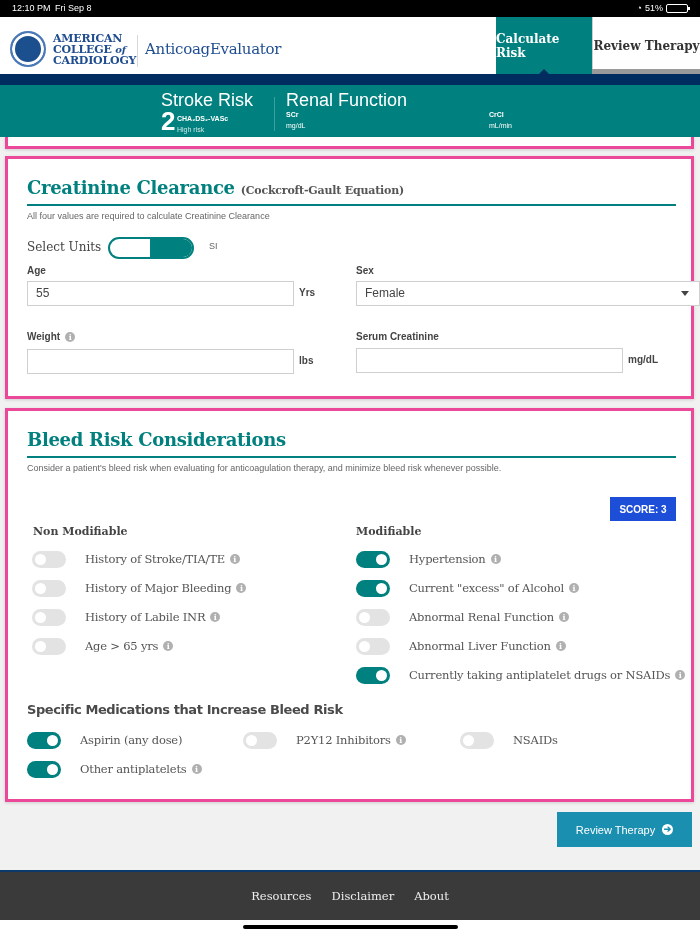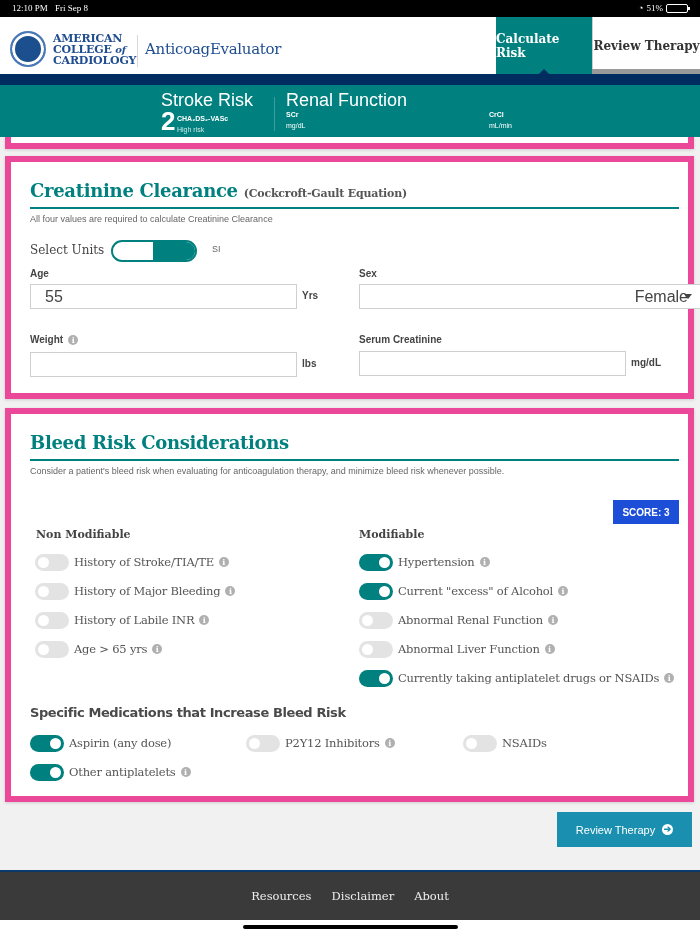--- a/index.html
+++ b/index.html
@@ -1,19 +1,19 @@
 <!DOCTYPE html>
 <html><head>
 <meta charset="utf-8">
 <style>
   * { box-sizing: border-box; margin: 0; padding: 0; }
   html, body { width: 700px; height: 934px; overflow: hidden; background: #f1f1f1; font-family: "DejaVu Sans", sans-serif; }
 
   
-  .statusbar { position: absolute; top: 0; left: 0; width: 700px; height: 17px; background: #000; color: #fff; font-family: Liberation Serif, serif; font-size: 9px; }
+  .statusbar { position: absolute; top: 0; left: 0; width: 700px; height: 17px; background: #000; color: #fff; font-family: Liberation Sans, sans-serif; font-size: 9px; }
   .statusbar .time { position: absolute; left: 12px; top: 3px; }
   .statusbar .date { position: absolute; left: 55px; top: 3px; }
   .statusbar .right { position: absolute; right: 12px; top: 3px; display: flex; align-items: center; gap: 3px; }
   .battery { width: 22px; height: 9px; border: 1px solid #fff; border-radius: 2px; padding: 1px; position: relative; }
   .battery .fill { width: 100%; height: 100%; background: #fff; border-radius: 1px; }
   .battery::after { content: ""; position: absolute; right: -3px; top: 2px; width: 2px; height: 3px; background: #fff; }
 
   
   .header { position: absolute; top: 17px; left: 0; width: 700px; height: 57px; background: #fff; }
   .logo { position: absolute; left: 10px; top: 14px; width: 36px; height: 36px; border-radius: 50%; background: #1c4f8d; border: 2px solid #4b79b8; box-shadow: inset 0 0 0 3px #fff, inset 0 0 0 5px #1c4f8d; }
@@ -36,52 +36,52 @@
   .summary .stroke-score-name { position: absolute; left: 177px; top: 30px; font-size: 7px; font-weight: bold; }
   .summary .stroke-risk { position: absolute; left: 177px; top: 41px; font-size: 7px; color: #cde9e8; }
   .summary .vdiv { position: absolute; left: 274px; top: 12px; width: 1px; height: 34px; background: #3aa09e; }
   .summary .renal-title { position: absolute; left: 286px; top: 5px; font-size: 18px; }
   .summary .scr-label { position: absolute; left: 286px; top: 26px; font-size: 7px; font-weight: bold; }
   .summary .scr-unit { position: absolute; left: 286px; top: 37px; font-size: 7px; }
   .summary .crcl-label { position: absolute; left: 489px; top: 26px; font-size: 7px; font-weight: bold; }
   .summary .crcl-unit { position: absolute; left: 489px; top: 37px; font-size: 7px; }
 
   
-  .card { position: absolute; background: #fff; border: 6px solid #ec4899; box-shadow: 0 1px 3px rgba(0,0,0,0.15); left: 5px; width: 689px; }
+  .card { position: absolute; background: #fff; border: 3px solid #ec4899; box-shadow: 0 1px 3px rgba(0,0,0,0.15); left: 5px; width: 689px; }
   .card-top-stub { top: 137px; height: 12px; border-top: none; }
   .card-crcl { top: 156px; height: 243px; }
   .card-bleed { top: 408px; height: 394px; }
 
   .section-title { position: absolute; left: 19px; font-family: "DejaVu Serif", serif; color: #00807e; font-weight: bold; font-size: 18px; letter-spacing: -0.3px; }
   .section-title small { font-size: 11px; color: #555; font-weight: bold; letter-spacing: -0.2px; }
   .section-rule { position: absolute; left: 19px; width: 649px; height: 2px; background: #00807e; }
   .hint { position: absolute; left: 19px; font-size: 9px; color: #666; font-family: "Liberation Sans", sans-serif; }
 
   .units-label { position: absolute; left: 19px; top: 81px; font-family: "DejaVu Serif", serif; font-size: 12px; color: #444; }
   .units-toggle { position: absolute; left: 100px; top: 78px; width: 86px; height: 22px; border: 2px solid #00807e; border-radius: 11px; overflow: hidden; background: #fff; }
   .units-toggle .on { position: absolute; right: 0; top: 0; width: 42px; height: 100%; background: #00807e; }
   .units-si { position: absolute; left: 201px; top: 82px; font-size: 9px; color: #666; font-family: "Liberation Sans", sans-serif; }
 
   .field-label { position: absolute; font-size: 10px; color: #444; font-weight: bold; font-family: "Liberation Sans", sans-serif; }
-  .input { position: absolute; height: 25px; border: 1px solid #cfcfcf; background: #fff; font-size: 16px; color: #444; padding: 0 14px; line-height: 23px; font-family: "Liberation Sans", sans-serif; }
+  .input { position: absolute; height: 25px; border: 1px solid #cfcfcf; background: #fff; font-size: 12px; color: #444; padding: 0 8px; line-height: 23px; font-family: "Liberation Sans", sans-serif; }
   .unit { position: absolute; font-size: 10px; color: #444; font-weight: bold; font-family: "Liberation Sans", sans-serif; }
   .select-arrow { position: absolute; right: 10px; top: 9px; border-left: 4px solid transparent; border-right: 4px solid transparent; border-top: 5px solid #444; }
 
   .info { display: inline-block; width: 10px; height: 10px; border-radius: 50%; background: #b0b0b0; color: #fff; font-size: 8px; line-height: 10px; text-align: center; font-weight: bold; font-family: "DejaVu Serif", serif; vertical-align: middle; margin-left: 5px; }
 
   .subhead { position: absolute; left: 19px; font-size: 13px; font-weight: bold; color: #4a4a4a; font-family: "DejaVu Sans", sans-serif; letter-spacing: -0.4px; }
   .colhead { position: absolute; font-family: "DejaVu Serif", serif; font-weight: bold; font-size: 11px; color: #444; }
   .score { position: absolute; left: 602px; top: 86px; width: 66px; height: 24px; background: #1d4ed8; color: #fff; font-weight: bold; font-size: 10px; display: flex; align-items: center; justify-content: center; font-family: "Liberation Sans", sans-serif; }
 
   .toggle-row { position: absolute; display: flex; align-items: center; height: 18px; }
   .sw { width: 34px; height: 17px; border-radius: 9px; background: #e3e3e3; position: relative; flex: none; }
   .sw::after { content: ""; position: absolute; left: 3px; top: 3px; width: 11px; height: 11px; border-radius: 50%; background: #fff; }
   .sw.on { background: #00807e; }
   .sw.on::after { left: auto; right: 3px; }
-  .toggle-row .lbl { margin-left: 5px; font-family: "DejaVu Serif", serif; font-size: 11.5px; color: #555; white-space: nowrap; letter-spacing: -0.2px; }
+  .toggle-row .lbl { margin-left: 19px; font-family: "DejaVu Serif", serif; font-size: 11.5px; color: #555; white-space: nowrap; letter-spacing: -0.2px; }
 
   .review-btn { position: absolute; left: 557px; top: 812px; width: 135px; height: 35px; background: #1b8fb0; color: #fff; font-size: 11px; display: flex; align-items: center; justify-content: center; gap: 7px; font-family: "Liberation Sans", sans-serif; }
   .arrow-circle { width: 11px; height: 11px; border-radius: 50%; background: #fff; color: #1b8fb0; font-size: 9px; line-height: 11px; text-align: center; font-weight: bold; }
 
   .footer { position: absolute; top: 870px; left: 0; width: 700px; height: 50px; background: #3a3a3a; border-top: 2px solid #0b3a6a; display: flex; justify-content: center; align-items: center; gap: 20px; }
   .footer a { color: #eee; font-family: "DejaVu Serif", serif; font-size: 11.5px; text-decoration: none; }
   .bottom-white { position: absolute; top: 920px; left: 0; width: 700px; height: 14px; background: #fff; }
   .home-indicator { position: absolute; top: 925px; left: 243px; width: 215px; height: 4px; border-radius: 2px; background: #000; }
 </style>
 </head>
@@ -139,21 +139,21 @@
   <div class="units-toggle">
       <div class="on"></div>
     </div>
   <div class="units-si">SI</div>
 
   <div class="field-label" style="left:19px; top:106px;">Age</div>
   <div class="input" style="left:19px; top:122px; width:267px;">55</div>
   <div class="unit" style="left:291px; top:128px;">Yrs</div>
 
   <div class="field-label" style="left:348px; top:106px;">Sex</div>
-  <div class="input" style="left:348px; top:122px; width:344px;text-align:right;">
+  <div class="input" style="left:348px; top:122px; width:344px;">
     <span>Female</span>
     <span class="select-arrow"></span>
   </div>
 
   <div class="field-label" style="left:19px; top:172px;">
     <span>Weight</span><span class="info">i</span>
   </div>
   <div class="input" style="left:19px; top:190px; width:267px;"></div>
   <div class="unit" style="left:291px; top:196px;">lbs</div>
 

